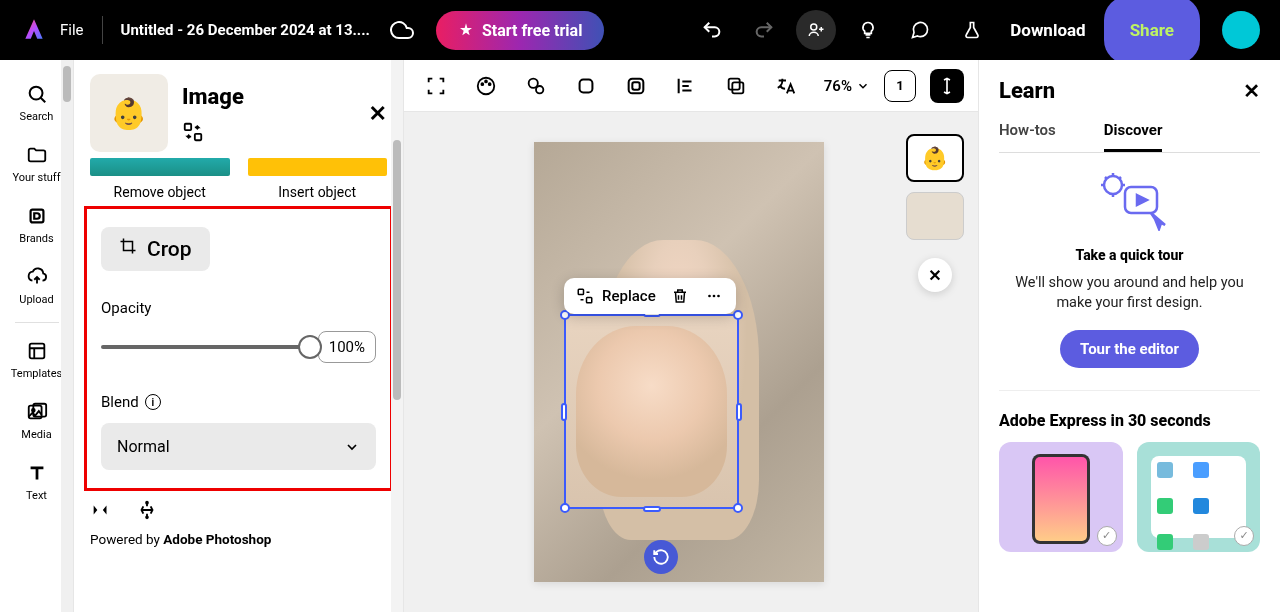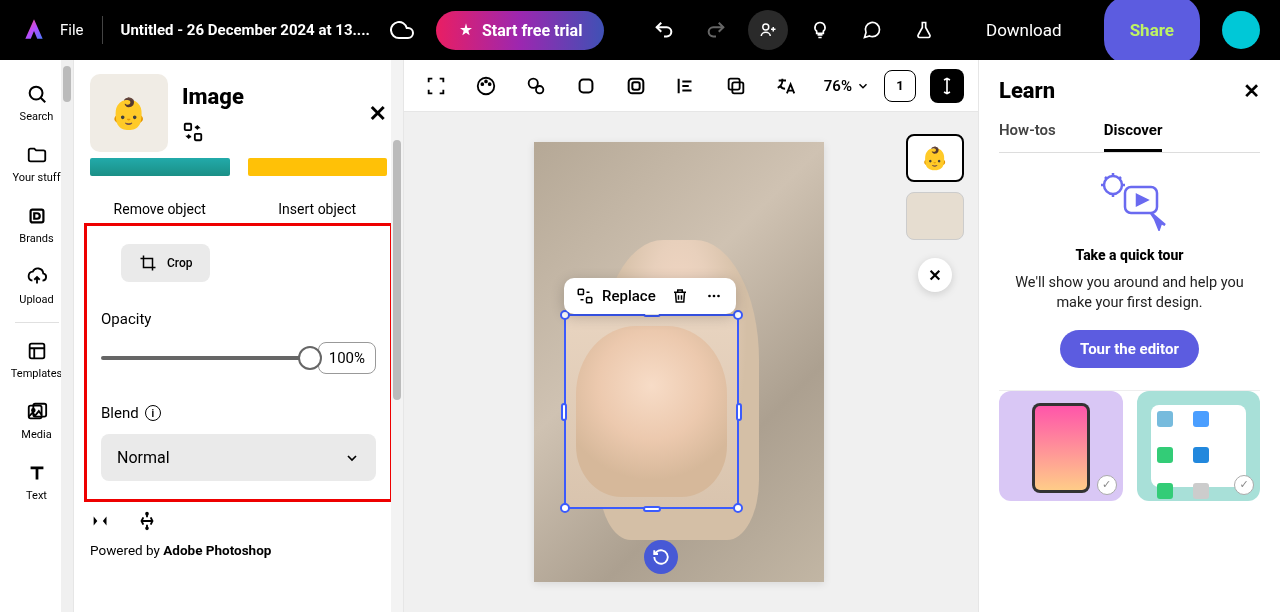--- a/index.html
+++ b/index.html
@@ -9,21 +9,21 @@
 .topbar { height: 60px; background: #000; display: flex; align-items: center; padding: 0 20px; gap: 12px; }
 .logo { width: 28px; height: 28px; display: flex; align-items: center; justify-content: center; }
 .topbar-text { color: #fff; font-size: 15px; }
 .topbar-divider { width: 1px; height: 28px; background: #444; margin: 0 6px; }
 .doc-title { color: #fff; font-weight: 700; font-size: 15px; max-width: 250px; overflow: hidden; white-space: nowrap; text-overflow: ellipsis; }
 .cloud-icon { color: #fff; margin-left: 8px; }
 .trial-btn { background: linear-gradient(90deg, #e91e63 0%, #9c27b0 50%, #3f51b5 100%); color: #fff; border: none; border-radius: 24px; padding: 10px 22px; font-size: 16px; font-weight: 700; display: flex; align-items: center; gap: 8px; margin-left: 10px; }
 .topbar-spacer { flex: 1; }
 .topbar-iconbtn { width: 40px; height: 40px; border-radius: 50%; background: #2a2a2a; display: flex; align-items: center; justify-content: center; color: #fff; }
 .topbar-iconbtn.plain { background: transparent; }
-.download-btn { color: #fff; font-size: 17px; font-weight: 400; margin: 0 30px; }
+.download-btn { color: #fff; font-size: 17px; font-weight: 700; margin: 0 6px; }
 .share-btn { background: #5c5ce0; color: #bef264; border: none; border-radius: 24px; padding: 24px 26px; font-size: 17px; font-weight: 700; }
 .avatar-circle { width: 38px; height: 38px; border-radius: 50%; background: #00c8d7; margin-left: 10px; }
 
 
 .main { display: flex; height: 552px; }
 
 
 .left-rail { width: 74px; background: #fff; border-right: 1px solid #e6e6e6; display: flex; flex-direction: column; align-items: center; padding-top: 14px; gap: 4px; position: relative; }
 .rail-item { display: flex; flex-direction: column; align-items: center; gap: 4px; padding: 8px 0; width: 100%; }
 .rail-item .ricon { width: 24px; height: 24px; display: flex; align-items: center; justify-content: center; color: #000; }
@@ -34,27 +34,27 @@
 
 
 .image-panel { width: 330px; border-right: 1px solid #e6e6e6; display: flex; flex-direction: column; position: relative; }
 .ip-header { display: flex; align-items: center; padding: 14px 16px 6px 16px; gap: 14px; }
 .ip-thumb { width: 78px; height: 78px; border-radius: 10px; background: #f0ece5; display:flex; align-items:center; justify-content:center; font-size:30px;}
 .ip-titlecol { display:flex; flex-direction:column; gap:12px;}
 .ip-title { font-size: 22px; font-weight: 800; }
 .ip-close { margin-left: auto; font-size: 22px; font-weight: 700; cursor: pointer; }
 .ip-swap { font-size:18px; }
 .ip-previews { display: flex; gap: 18px; padding: 0 16px; }
-.prev-card { flex:1; display:flex; flex-direction:column; align-items:center; gap:21px;}
+.prev-card { flex:1; display:flex; flex-direction:column; align-items:center; gap:4px;}
 .prev-swatch { width:100%; height:18px; border-radius:2px;}
 .prev-swatch.teal { background: linear-gradient(#2aa,#1b8f86);}
 .prev-swatch.yellow { background: #ffc107;}
 .prev-label { font-size:14px; color:#000; margin-top:4px;}
 .ip-redbox { border: 3px solid #e00; margin: 6px 10px 0 10px; padding: 18px 14px 18px 14px; }
-.crop-btn { background: #eaeaea; border: none; border-radius: 8px; padding: 10px 18px; font-size: 12px; display: flex; align-items: center; gap: 10px; font-weight: 500; margin-left: 20px; }
+.crop-btn { background: #eaeaea; border: none; border-radius: 8px; padding: 10px 18px; font-size: 21px; display: flex; gap: 10px; font-weight: 500; }
 .opacity-row { margin-top: 28px; }
 .op-label { font-size: 15px; margin-bottom: 14px; }
 .op-sliderrow { display: flex; align-items: center; }
 .op-track { flex: 1; height: 4px; background: #666; border-radius: 2px; position: relative; }
 .op-handle { position: absolute; right: -4px; top: -10px; width: 24px; height: 24px; border-radius: 50%; background: #fff; border: 2px solid #666; }
 .op-val { border: 1px solid #999; border-radius: 8px; padding: 6px 10px; font-size: 15px; min-width:52px; text-align:center;}
 .blend-row { margin-top: 30px; }
 .blend-label { font-size: 15px; display: flex; align-items: center; gap: 6px; margin-bottom: 12px; }
 .info-icon { width:16px; height:16px; border:1.5px solid #000; border-radius:50%; display:inline-flex; align-items:center; justify-content:center; font-size:10px; font-weight:700;}
 .blend-select { width: 100%; background: #eaeaea; border: none; border-radius: 8px; padding: 14px 16px; font-size: 16px; display: flex; align-items: center; justify-content: space-between; }
@@ -478,20 +478,21 @@
             <path d="M18 5v-3M18 23v3M9 14h-3M27 14h3M12 8l-2-2M24 8l2-2"></path>
           <rect x="30" y="16" width="32" height="26" rx="6"></rect>
             <path d="M42 24l10 5-10 5z" fill="#6a6af0"></path>
           <path d="M56 42l14 12-4-2-2 6-4-10z" fill="#6a6af0"></path>
         </svg>
       </div>
       <div class="lp-tour-title">Take a quick tour</div>
       <div class="lp-tour-desc">We'll show you around and help you make your first design.</div>
       <button class="lp-tour-btn">Tour the editor</button>
     </div>
+    <div class="lp-section-title">Adobe Express in 30 seconds</div>
     <div class="lp-cards">
       <div class="lp-card purple">
         <div class="card-phone">
             <div class="card-phone-inner"></div>
           </div>
         <div class="lp-check">✓</div>
       </div>
       <div class="lp-card teal">
         <div class="card-inner">
           <div class="ci-sw" style="background:#7bd"></div>

